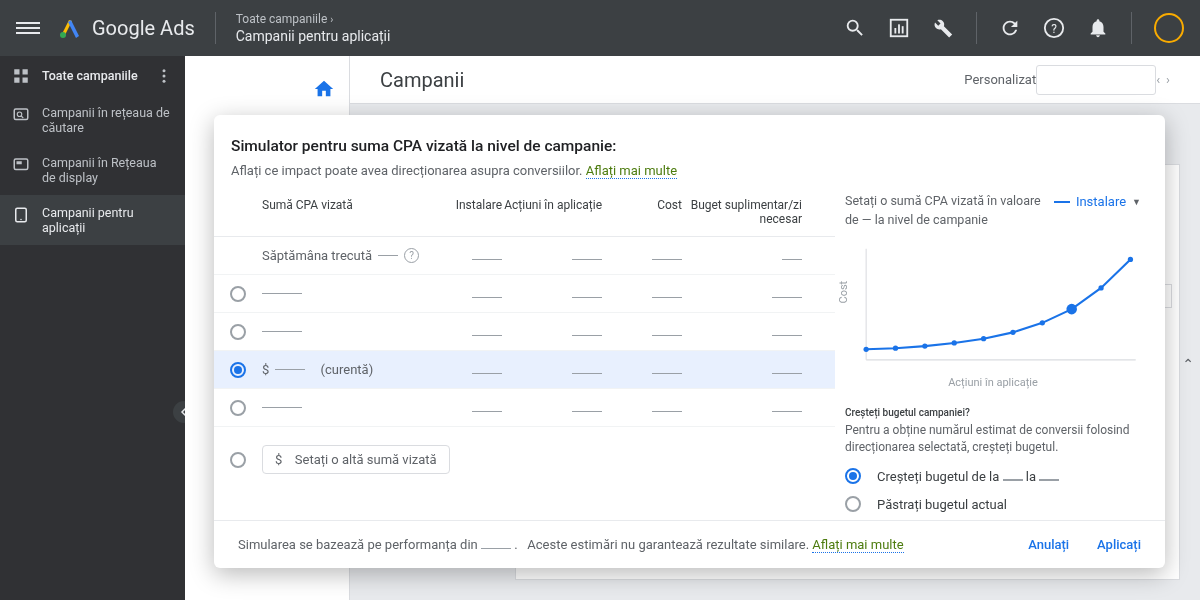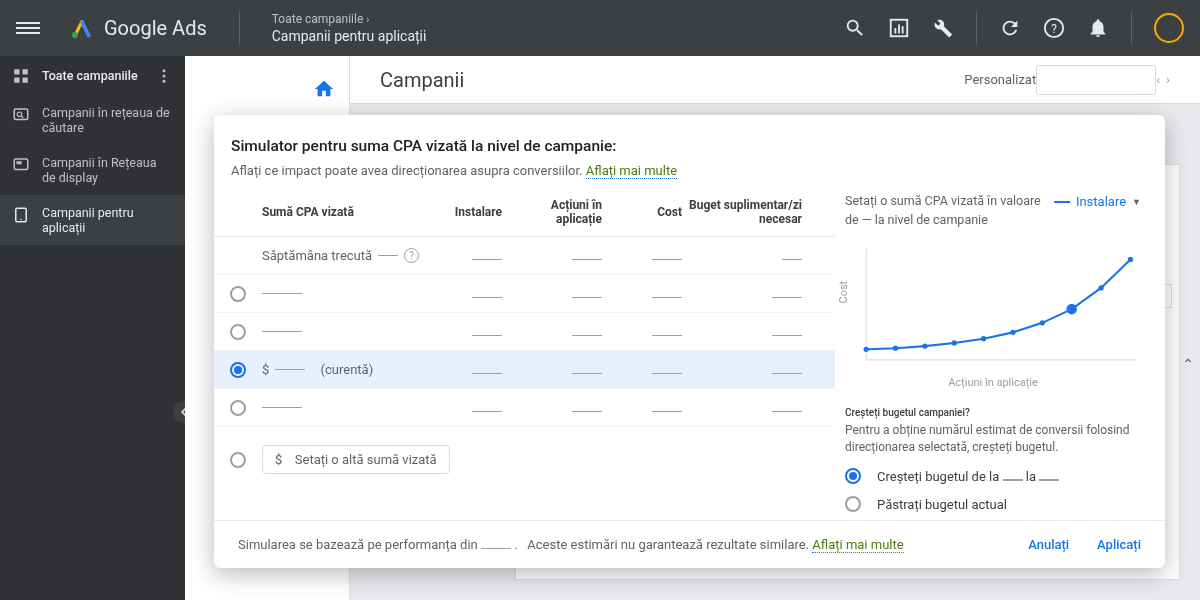--- a/index.html
+++ b/index.html
@@ -1,19 +1,19 @@
 <!DOCTYPE html>
 <html><head>
 <meta charset="utf-8">
 <style>
 * { box-sizing: border-box; margin: 0; padding: 0; font-family: Roboto, Arial, sans-serif; }
 body { background: #f1f3f4; overflow: hidden; width: 1200px; height: 600px; position: relative; }
 
 
-.topbar { height: 56px; background: #3c4043; display: flex; align-items: center; padding: 1px 16px; color: #fff; gap: 12px; }
+.topbar { height: 56px; background: #3c4043; display: flex; align-items: center; padding: 1px 16px; color: #fff; }
 .hamburger { width: 24px; height: 24px; display: flex; flex-direction: column; justify-content: space-around; cursor: pointer; padding: 4px 0; }
 .hamburger span { height: 2px; background: #e8eaed; }
 .ga-logo { display: flex; align-items: center; margin-left: 18px; gap: 10px; }
 .ga-icon { width: 24px; height: 24px; }
 .ga-text { font-size: 20px; font-weight: 400; color: #e8eaed; }
 .vline { width: 1px; height: 32px; background: #5f6368; margin: 0 20px; }
 .breadcrumb { font-size: 12px; color: #bdc1c6; }
 .breadcrumb .sub { font-size: 14px; color: #e8eaed; margin-top: 2px; }
 .top-right { margin-left: auto; display: flex; align-items: center; gap: 22px; }
 .top-right svg, .top-right .ticon { width: 22px; height: 22px; fill: #e8eaed; cursor: pointer; }
@@ -45,21 +45,21 @@
 .bp-chev2 { position: absolute; right: 6px; top: 242px; color:#5f6368; font-size:14px;}
 
 
 .modal { position: absolute; left: 214px; top: 115px; right: 35px; background: #fff; border-radius: 6px; box-shadow: 0 6px 24px rgba(0,0,0,.28); padding: 22px 0 0 0; }
 .m-head { padding: 0 17px; }
 .m-title { font-size: 15.5px; color: #202124; font-weight: 500; }
 .m-sub { font-size: 13px; color: #5f6368; margin-top: 8px; }
 .link { color: #4d7c0f; border-bottom: 1px dotted #1a73e8; cursor: pointer; }
 .m-body { display: flex; margin-top: 14px; }
 .m-table { flex: 1; }
-.thead { display: flex; padding: 6px 24px 10px 48px; font-size: 12px; color: #3c4043; font-weight: 700; border-bottom: 1px solid #e8eaed; align-items: center; }
+.thead { display: flex; padding: 6px 24px 10px 48px; font-size: 12px; color: #3c4043; font-weight: 400; border-bottom: 1px solid #e8eaed; }
 .thead > div { text-align: right; }
 .th1 { width: 160px; text-align: left !important; }
 .th2 { width: 80px; }
 .th3 { width: 100px; }
 .th4 { width: 80px; }
 .th5 { width: 120px; }
 .trow { display: flex; align-items: center; padding: 10px 24px 10px 16px; border-bottom: 1px solid #f1f3f4; font-size: 13px; color: #5f6368; min-height: 38px; }
 .trow.current { background: #e8f0fe; }
 .trow .radio { width: 16px; height: 16px; border: 2px solid #9aa0a6; border-radius: 50%; margin-right: 16px; flex-shrink: 0; }
 .trow.current .radio { border-color: #1a73e8; display: flex; align-items: center; justify-content: center; }

